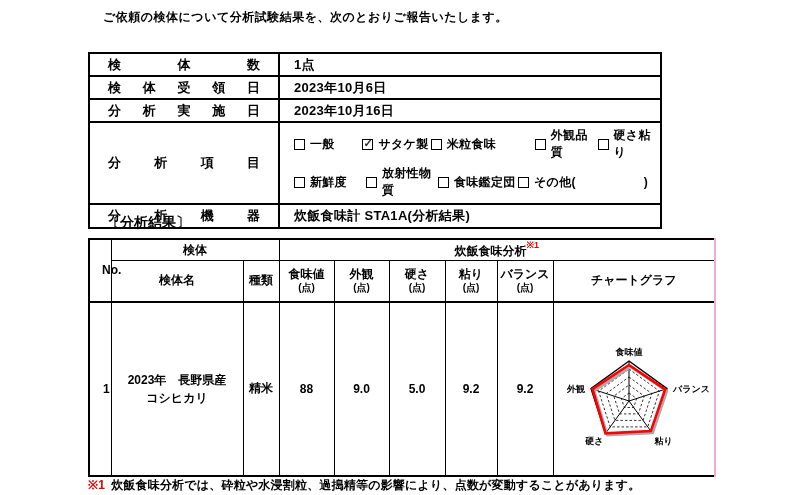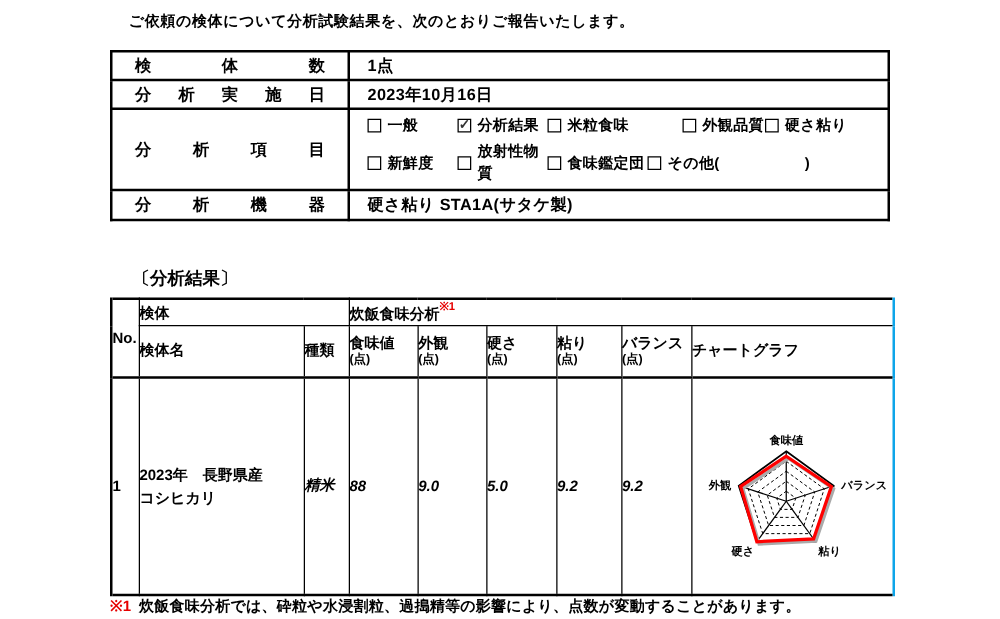--- a/index.html
+++ b/index.html
@@ -2,87 +2,91 @@
 <html><head>
 <meta charset="utf-8">
 <style>
   * { margin: 0; padding: 0; box-sizing: border-box; }
   html, body { width: 800px; height: 495px; background: #ffffff; overflow: hidden; }
   body { font-family: "Liberation Sans", sans-serif; color: #000; font-weight: bold; position: relative; }
 
   .intro { position: absolute; left: 103px; top: 9px; font-size: 12px; letter-spacing: .5px; }
 
   
-  .t1 { position: absolute; left: 88px; top: 40px; width: 624px; border-collapse: collapse; table-layout: fixed; }
+  .t1 { position: absolute; left: 88px; top: 52px; width: 574px; border-collapse: collapse; table-layout: fixed; }
   .t1 td { border: 2px solid #000; font-size: 13px; vertical-align: middle; }
   .t1 .lab { width: 190px; text-align: justify; text-align-last: justify; padding: 0 18px; }
   .t1 .val { padding: 0 0 0 14px; letter-spacing: .3px; }
   .t1 tr.r-sm td { height: 23px; }
   .t1 tr.r-items td { height: 45px; }
   .t1 tr.r-dev td { height: 24px; }
 
   .cb-rows { display: flex; flex-direction: column; gap: 4px; padding: 4px 0; }
   .cb-line { display: flex; align-items: center; }
   .cb-item { display: inline-flex; align-items: center; font-size: 12px; }
   .cb-item.w72 { width: 72px; } .cb-item.w80 { width: 80px; } .cb-item.w66 { width: 66px; margin-left: 28px; }
   .cb-box { display: inline-block; width: 11px; height: 11px; border: 1.4px solid #000; margin-right: 5px; position: relative; background: #fff; flex: 0 0 auto; }
   .cb-box .tick { position: absolute; left: 0px; top: -3px; font-size: 11px; font-weight: bold; color: #333; }
   .paren-gap { display: inline-block; width: 68px; }
 
   
   .sec-title { position: absolute; left: 86px; top: 214px; font-size: 14px; margin-left: 20px; }
 
   .t2 { position: absolute; left: 88px; top: 238px; width: 626px; border-collapse: collapse; table-layout: fixed; }
-  .t2 td { border: 1px solid #000; text-align: left; vertical-align: middle; font-size: 12px; }
+  .t2 td { border: 1px solid #000; text-align: center; vertical-align: middle; font-size: 12px; }
   .t2 { border: 2px solid #000; }
   .t2 .hr1 td { height: 21px; }
   .t2 .hr2 td { height: 41px; }
   .t2 .data-row td { height: 172px; border-top: 2px solid #000; }
-  .t2 .outer-l { border-left: 2px solid #000; } .t2 .outer-r { border-right: 2px solid #0ea5e9; }
+  .t2 .outer-l { border-left: 2px solid #000; } .t2 .outer-r { border-right: 2px solid #f9a8d4; }
   .sup-note { color: #e60000; font-size: 9px; vertical-align: super; position: relative; top: -2px; }
   .score-head span { display: block; line-height: 1.25; }
   .score-head .unit { font-size: 10px; }
-  .no-cell { font-size: 11px; }
+  .no-cell { font-size: 11px; padding-left: 12px; }
   .name-cell { font-size: 13px; white-space: pre-line; line-height: 1.5; }
-  .type-cell, .score-cell { font-size: 13px; font-style: italic; }
+  .type-cell, .score-cell { font-size: 13px; }
   .chart-cell { padding: 0; }
   .chart-cell svg { display: block; margin: 0 auto; }
 
   .footnote { position: absolute; left: 88px; top: 476px; font-size: 12px; letter-spacing: .2px; }
   .footnote .mark { color: #e60000; margin-right: 6px; }
 </style>
 </head>
 <body>
 
 <div class="intro">ご依頼の検体について分析試験結果を、次のとおりご報告いたします。</div>
 
 <table class="t1">
   <tbody>
       <tr class="r-sm">
     <td class="lab">検 体 数</td>
     <td class="val">1点</td>
   </tr>
   <tr class="r-sm">
+    <td class="lab">検 体 受 領 日</td>
+    <td class="val">2023年10月6日</td>
+  </tr>
+  <tr class="r-sm">
     <td class="lab">分 析 実 施 日</td>
     <td class="val">2023年10月16日</td>
   </tr>
   <tr class="r-items">
     <td class="lab">分 析 項 目</td>
     <td class="val">
       <div class="cb-rows">
         <div class="cb-line">
           <span class="cb-item w72">
             <span class="cb-box"></span>
             <span>一般</span>
           </span>
           <span class="cb-item w72">
             <span class="cb-box">
                   <span class="tick">✓</span>
                 </span>
-            <span>分析結果</span>
+            <span>サタケ製</span>
           </span>
           <span class="cb-item w80">
             <span class="cb-box"></span>
             <span>米粒食味</span>
           </span>
           <span class="cb-item w66">
             <span class="cb-box"></span>
             <span>外観品質</span>
           </span>
           <span class="cb-item">
@@ -108,21 +112,21 @@
             <span>その他(</span>
             <span class="paren-gap"></span>
             <span>)</span>
           </span>
         </div>
       </div>
     </td>
   </tr>
   <tr class="r-dev">
     <td class="lab">分 析 機 器</td>
-    <td class="val">硬さ粘り STA1A(サタケ製)</td>
+    <td class="val">炊飯食味計 STA1A(分析結果)</td>
   </tr>
 </tbody>
   </table>
 
 <div class="sec-title">〔分析結果〕</div>
 
 <table class="t2">
   <colgroup>
     <col style="width:22px">
       <col style="width:132px">

